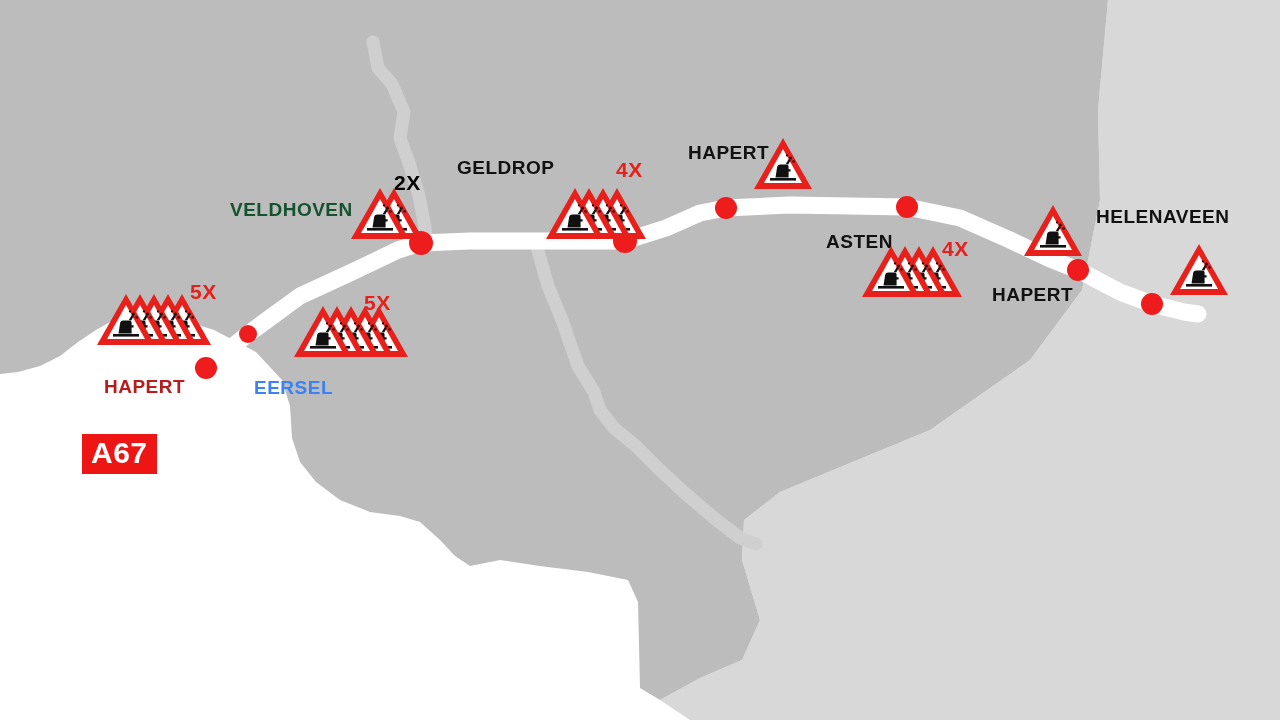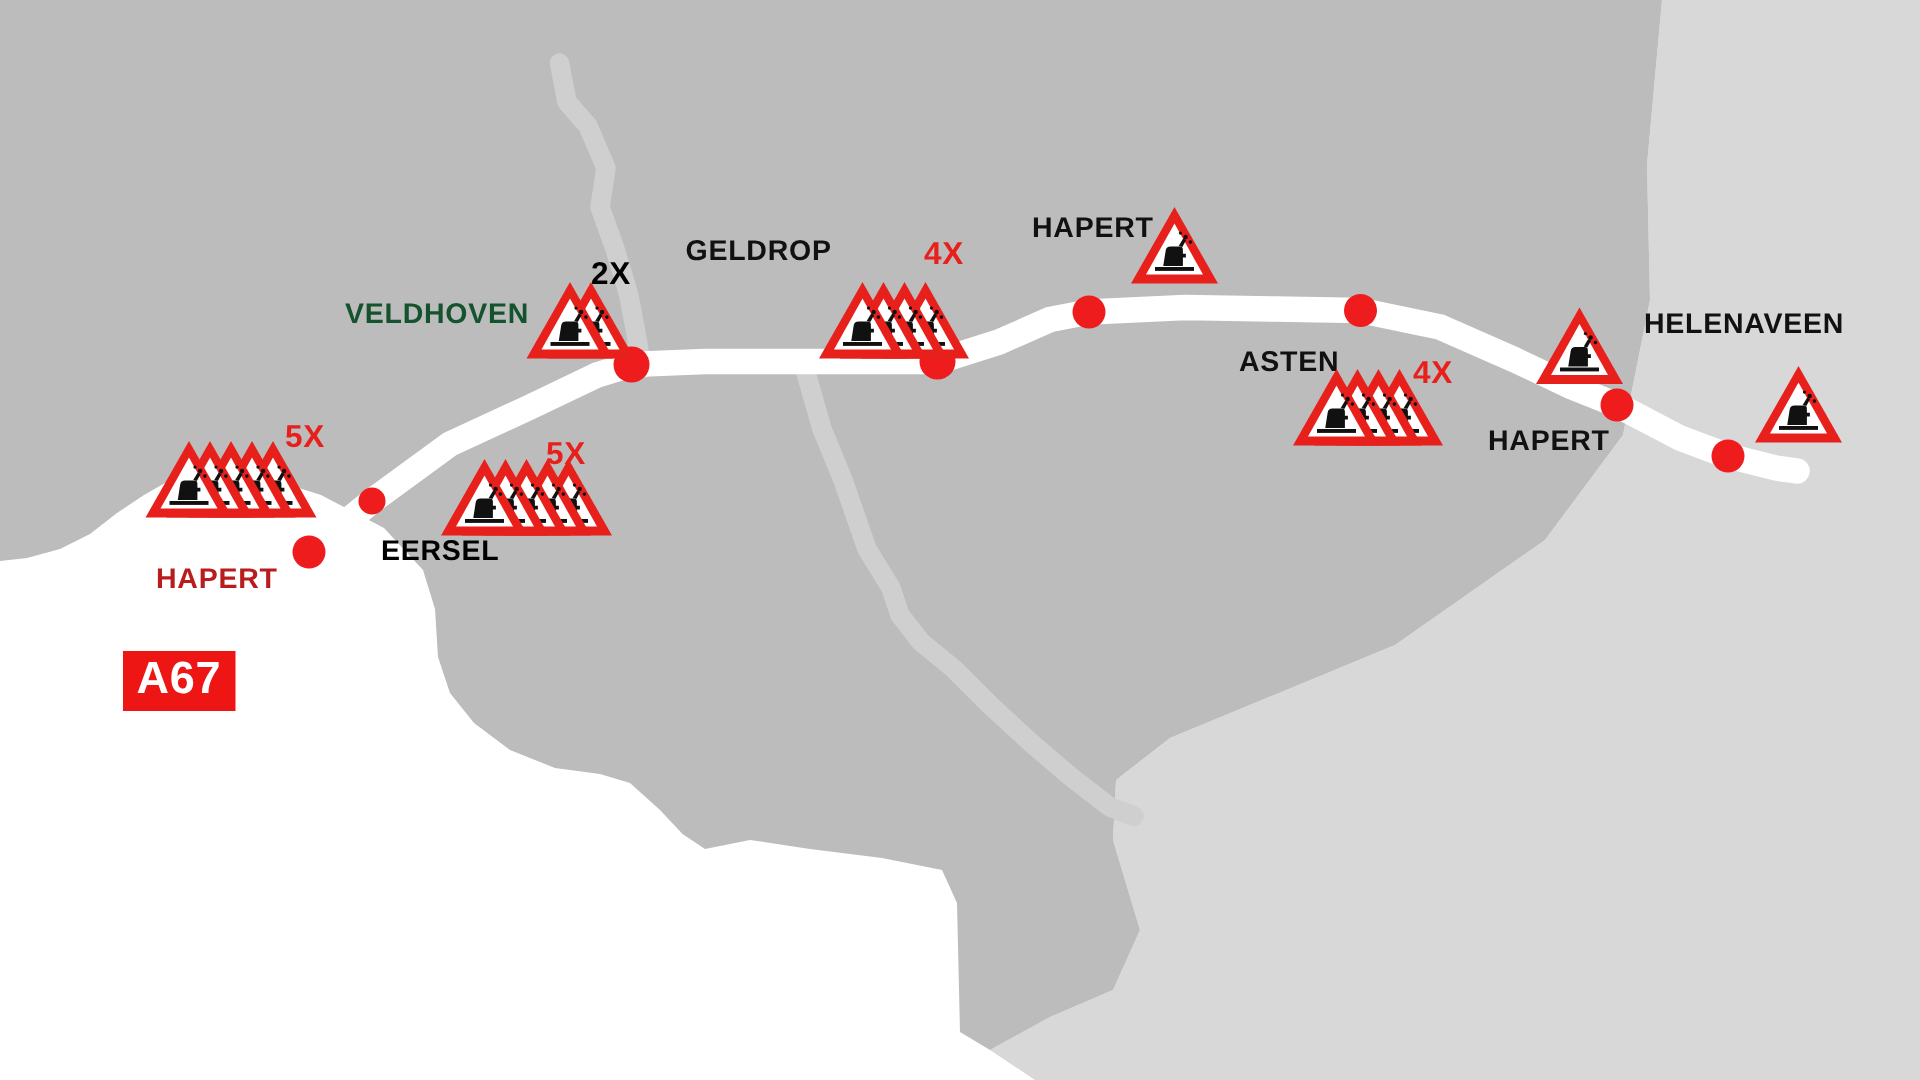--- a/index.html
+++ b/index.html
@@ -468,21 +468,21 @@
       <circle cx="35.0" cy="19.4" r="1.1"></circle>
     </g>
   </svg>
           </div>
         </div>
       </div>
 
     <div id="labels-layer" style="position:absolute;left:0;top:0;width:1280px;height:720px;">
         <div class="city-label" style="left: 104px; top: 360px; color: #b91c1c; margin-top: 17px;">HAPERT</div>
         <div class="count-label" style="left: 190px; top: 281px; color: rgb(232, 32, 28);">5X</div>
-        <div class="city-label" style="left: 254px; top: 358px; color: #000000;">EERSEL</div>
+        <div class="city-label" style="left: 254px; top: 378px; color: #3b82f6;">EERSEL</div>
         <div class="count-label" style="left: 364px; top: 292px; color: rgb(232, 32, 28);">5X</div>
         <div class="city-label" style="left: 230px; top: 200px; color: #14532d;">VELDHOVEN</div>
         <div class="count-label" style="left: 394px; top: 172px; color: #000000;">2X</div>
         <div class="city-label" style="left: 457px; top: 158px; color: rgb(17, 17, 17);">GELDROP</div>
         <div class="count-label" style="left: 616px; top: 159px; color: rgb(232, 32, 28);">4X</div>
         <div class="city-label" style="left: 688px; top: 143px; color: rgb(17, 17, 17);">HAPERT</div>
         <div class="city-label" style="left: 826px; top: 232px; color: rgb(17, 17, 17);">ASTEN</div>
         <div class="count-label" style="left: 942px; top: 238px; color: rgb(232, 32, 28);">4X</div>
         <div class="city-label" style="left: 992px; top: 285px; color: rgb(17, 17, 17);">HAPERT</div>
         <div class="city-label" style="left: 1096px; top: 207px; color: rgb(17, 17, 17);">HELENAVEEN</div>

